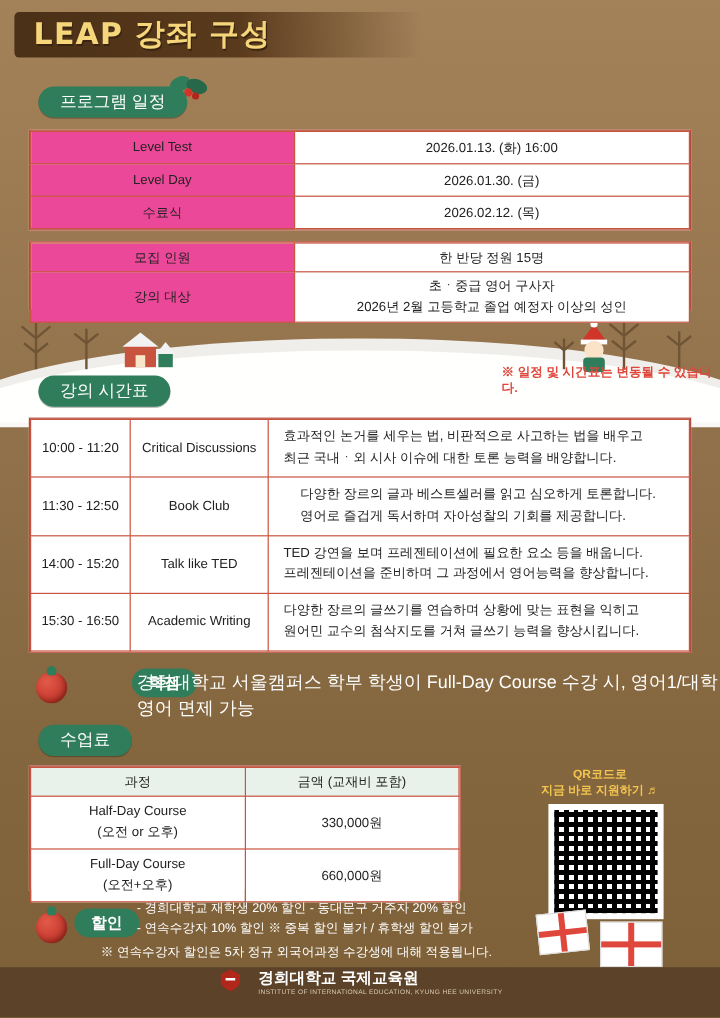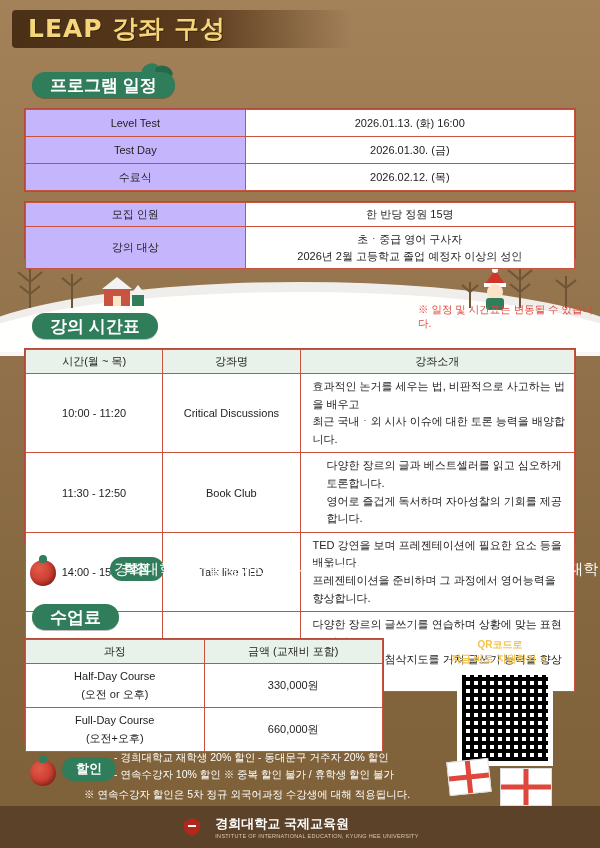--- a/index.html
+++ b/index.html
@@ -37,21 +37,21 @@
     color: #f6d67a; font-size: 25px; font-weight: bold; letter-spacing: 1px;
     font-family: "DejaVu Sans", sans-serif;
     text-shadow: 1px 1px 0 #3a2410;
   }
 
   
   .sec {
     position: absolute; height: 26px;
     background: #2f7d5a;
     border-radius: 13px;
-    color: #fff; font-size: 17px; font-weight: bold;
+    color: #fff; font-size: 14px; font-weight: normal;
     display: flex; align-items: center; justify-content: center;
     padding: 0 18px;
     box-shadow: 0 1px 0 rgba(0,0,0,.25);
   }
 
   
   .tbl {
     position: absolute;
     background: #fff;
     border: 1px solid #b44b3a;
@@ -62,36 +62,36 @@
   table.grid { border-collapse: collapse; width: 100%; height: 100%; }
   table.grid td, table.grid th {
     border: 1px solid #c8543f;
     text-align: center;
     vertical-align: middle;
     padding: 4px 6px;
     font-weight: normal;
   }
   .hdr td { background: #e8f2ea; font-weight: bold; }
   .white { background: #ffffff; }
-  .leftcell { background: #c4b5fd; }
+  .leftcell { background: #ec4899; }
 
   .note {
-    position: absolute; color: #e0473c; font-size: 10.5px; font-weight: normal;
+    position: absolute; color: #e0473c; font-size: 10.5px; font-weight: bold;
   }
 
   .small-txt { font-size: 15px; line-height: 1.45; }
 
   .bullet-box {
     position: absolute; color: #fff; font-size: 10.5px; line-height: 1.7;
   }
 
   .footer {
     position: absolute; left: 0; bottom: 0; width: 100%; height: 42px;
     background: #5b4228;
-    display: flex; align-items: center; justify-content: center; gap: 12px;
+    display: flex; align-items: flex-start; justify-content: center; gap: 12px;
   }
   .footer .f-title { color: #fff; font-size: 13px; font-weight: bold; }
   .footer .f-sub { color: #d9c9b4; font-size: 5.5px; letter-spacing: .3px; }
 
   .qr-box {
     position: absolute; background: #fff; padding: 5px;
   }
   .qr {
     width: 86px; height: 86px;
     background-image:
@@ -172,21 +172,21 @@
   <div class="sec" style="top:72px;left:32px;">프로그램 일정</div>
 
   <div class="tbl" style="top:108px;left:24px;width:552px;height:84px;">
     <table class="grid">
       <tbody>
           <tr>
         <td class="leftcell" style="width:40%">Level Test</td>
         <td class="white">2026.01.13. (화) 16:00</td>
       </tr>
       <tr>
-        <td class="leftcell">Test Day</td>
+        <td class="leftcell">Level Day</td>
         <td class="white">2026.01.30. (금)</td>
       </tr>
       <tr>
         <td class="leftcell">수료식</td>
         <td class="white">2026.02.12. (목)</td>
       </tr>
     </tbody>
       </table>
   </div>
 
@@ -206,25 +206,20 @@
       </table>
   </div>
 
   <div class="note" style="top:303px;left:418px;">※ 일정 및 시간표는 변동될 수 있습니다.</div>
 
   <div class="sec" style="top:313px;left:32px;">강의 시간표</div>
 
   <div class="tbl" style="top:348px;left:24px;width:552px;height:196px;">
     <table class="grid">
       <tbody>
-          <tr class="hdr">
-        <td style="width:25%">시간(월 ~ 목)</td>
-        <td style="width:25%">강좌명</td>
-        <td style="width:50%">강좌소개</td>
-      </tr>
       <tr>
         <td class="white">10:00 - 11:20</td>
         <td class="white">Critical Discussions</td>
         <td class="white" style="white-space:pre-line;text-align:left;line-height:1.6;padding-left:12px">효과적인 논거를 세우는 법, 비판적으로 사고하는 법을 배우고
 최근 국내ㆍ외 시사 이슈에 대한 토론 능력을 배양합니다.</td>
       </tr>
       <tr>
         <td class="white">11:30 - 12:50</td>
         <td class="white">Book Club</td>
         <td class="white" style="white-space:pre-line;text-align:left;line-height:1.6;padding-left:26px">다양한 장르의 글과 베스트셀러를 읽고 심오하게 토론합니다.

